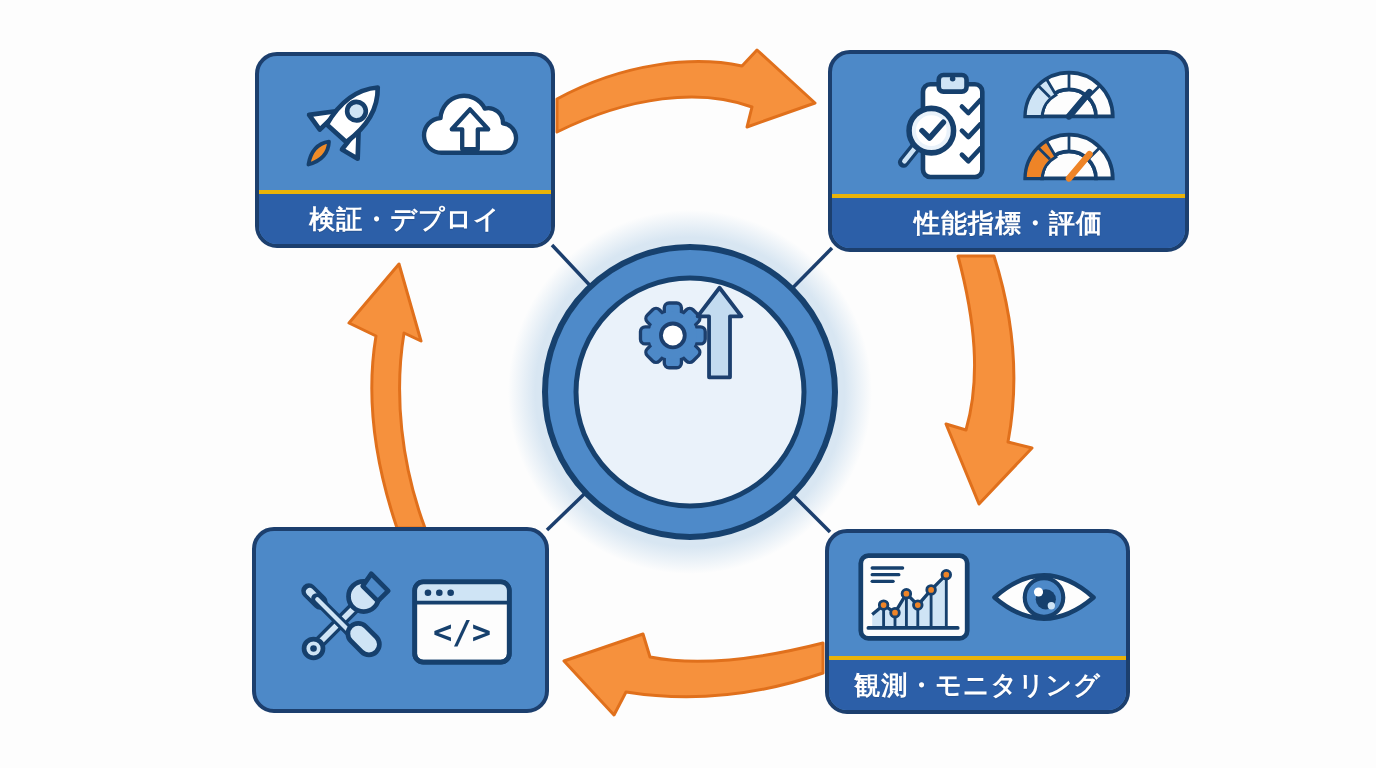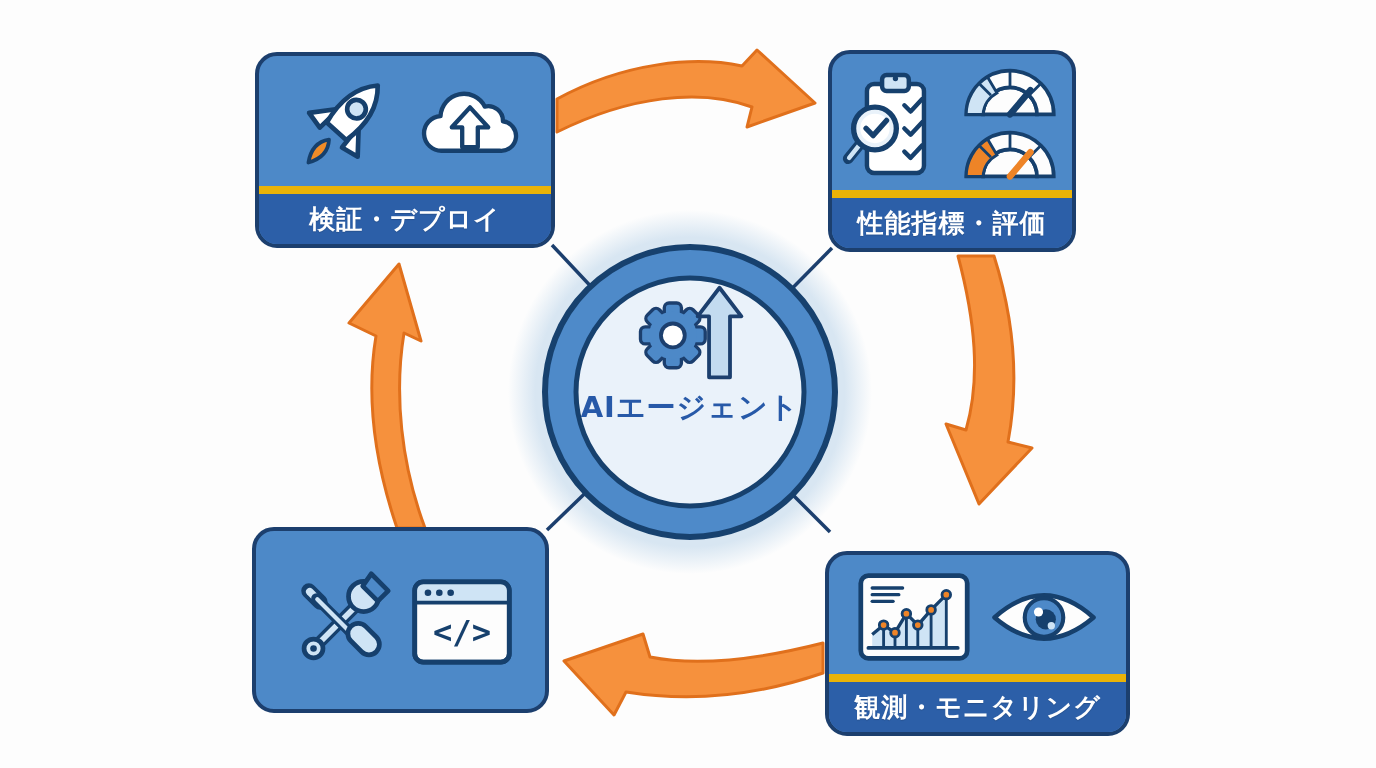--- a/index.html
+++ b/index.html
@@ -14,31 +14,31 @@
     position:absolute;z-index:2;box-sizing:border-box;
     border:4px solid #1c3f6e;border-radius:22px;
     background:#4d89c8;overflow:hidden;
     display:flex;flex-direction:column;
   }
   .node-body{
     flex:1 1 auto;display:flex;align-items:center;justify-content:center;
     gap:18px;padding:6px 10px 2px 10px;
   }
   .node-band{
-    flex:0 0 50px;background:#2c5fa8;border-top:8px solid #eab308;
+    flex:0 0 50px;background:#2c5fa8;border-top:4px solid #eab308;
     display:flex;align-items:center;justify-content:center;
   }
   .node-label{
     color:#ffffff;font-weight:bold;font-size:26px;letter-spacing:1px;
     white-space:nowrap;text-shadow:0 1px 1px rgba(0,0,0,0.15);
   }
   .node.tl{left:255px;top:52px;width:300px;height:196px;}
-  .node.tr{left:828px;top:50px;width:248px;height:202px;}
+  .node.tr{left:828px;top:50px;width:361px;height:202px;}
   .node.bl{left:252px;top:527px;width:297px;height:186px;}
-  .node.br{left:825px;top:529px;width:305px;height:185px;margin-top:22px;}
+  .node.br{left:825px;top:529px;width:305px;height:185px;}
   .gauge-col{display:flex;flex-direction:column;gap:8px;align-items:center;}
   
   .center-hub{
     position:absolute;z-index:1;left:690px;top:283px;width:300px;
     transform:translateX(-50%);text-align:center;
   }
   .center-line{
     color:#2759a8;font-weight:bold;font-size:29px;line-height:40px;
     letter-spacing:1px;white-space:nowrap;
   }
@@ -84,21 +84,20 @@
           <rect x="18" y="46" width="68" height="18" rx="5"></rect>
           <rect x="18" y="46" width="68" height="18" rx="5" transform="rotate(45 52 55)"></rect>
           <rect x="18" y="46" width="68" height="18" rx="5" transform="rotate(90 52 55)"></rect>
           <rect x="18" y="46" width="68" height="18" rx="5" transform="rotate(135 52 55)"></rect>
         </g>
         <circle cx="52" cy="55" r="25" fill="#4d89c8"></circle>
         <circle cx="52" cy="55" r="12.5" fill="#ffffff" stroke="#1c3f6e" stroke-width="4"></circle>
       </g>
       <path d="M101 5 L124 35 L112 35 L112 99 L90 99 L90 35 L78 35 Z" fill="#c3dbf0" stroke="#1c3f6e" stroke-width="4" stroke-linejoin="round"></path>
     </svg>
-    <div class="center-line">AIエージェント</div>
   </div>
 
   <div class="node tl">
     <div class="node-body">
       <svg width="112" height="112" viewBox="0 0 120 120">
         <g transform="rotate(42 60 60)" stroke="#16406d" stroke-linejoin="round">
           <path d="M60 84 C51 95,53 106,60 117 C67 106,69 95,60 84 Z" fill="#f08c28" stroke-width="4"></path>
           <path d="M46 52 L25 77 L44 81 Z" fill="#ffffff" stroke-width="5"></path>
           <path d="M74 52 L95 77 L76 81 Z" fill="#ffffff" stroke-width="5"></path>
           <path d="M60 6 C75 22,80 44,74 72 L46 72 C40 44,45 22,60 6 Z" fill="#ffffff" stroke-width="5"></path>

